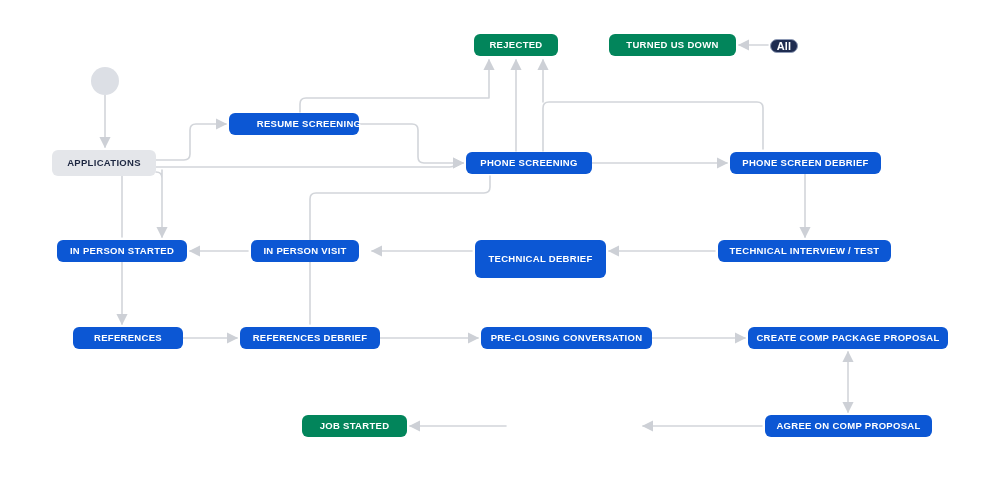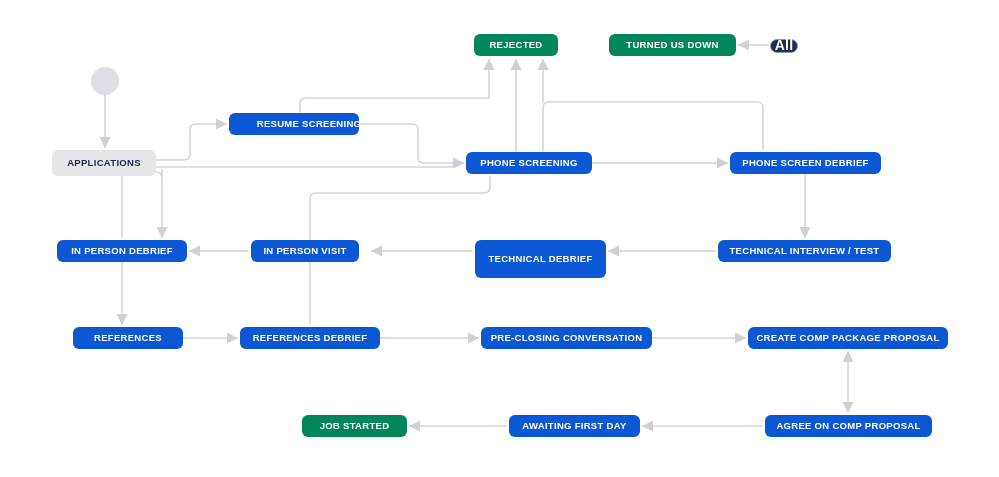--- a/index.html
+++ b/index.html
@@ -52,21 +52,21 @@
   }
   .node.grey {
     background: #e4e6ea;
     color: #1d2741;
   }
   .node.badge {
     background: #1e2c50;
     color: #ffffff;
     border: 1px solid #8e9ab5;
     border-radius: 7px;
-    font-size: 14px;
+    font-size: 11px;
     letter-spacing: 0.2px;
   }
   .start-dot {
     position: absolute;
     border-radius: 50%;
     background: #dcdfe5;
     z-index: 5;
   }
 </style>
 </head>
@@ -147,29 +147,28 @@
   <div class="node blue" style="left:466px; top:152px; width:126px; height:22px;">PHONE SCREENING</div>
 
   <div class="node blue" style="left:730px; top:152px; width:151px; height:22px;">PHONE SCREEN DEBRIEF</div>
 
   <div class="node blue" style="left:718px; top:240px; width:173px; height:22px;">TECHNICAL INTERVIEW / TEST</div>
 
   <div class="node blue" style="left:475px; top:240px; width:131px; height:38px;">TECHNICAL DEBRIEF</div>
 
   <div class="node blue" style="left:251px; top:240px; width:108px; height:22px;">IN PERSON VISIT</div>
 
-  <div class="node blue" style="left:57px; top:240px; width:130px; height:22px;">IN PERSON DEBRIEF</div>
+  <div class="node blue" style="left:57px; top:240px; width:130px; height:22px;">IN PERSON STARTED</div>
 
   <div class="node blue" style="left:73px; top:327px; width:110px; height:22px;">REFERENCES</div>
 
   <div class="node blue" style="left:240px; top:327px; width:140px; height:22px;">REFERENCES DEBRIEF</div>
 
   <div class="node blue" style="left:481px; top:327px; width:171px; height:22px;">PRE-CLOSING CONVERSATION</div>
 
   <div class="node blue" style="left:748px; top:327px; width:200px; height:22px;">CREATE COMP PACKAGE PROPOSAL</div>
 
   <div class="node blue" style="left:765px; top:415px; width:167px; height:22px;">AGREE ON COMP PROPOSAL</div>
 
-  <div class="node blue" style="left:509px; top:415px; width:131px; height:22px;">AWAITING FIRST DAY</div>
 
   <div class="node green" style="left:302px; top:415px; width:105px; height:22px;">JOB STARTED</div>
 
 </div>
 
 </body></html>

